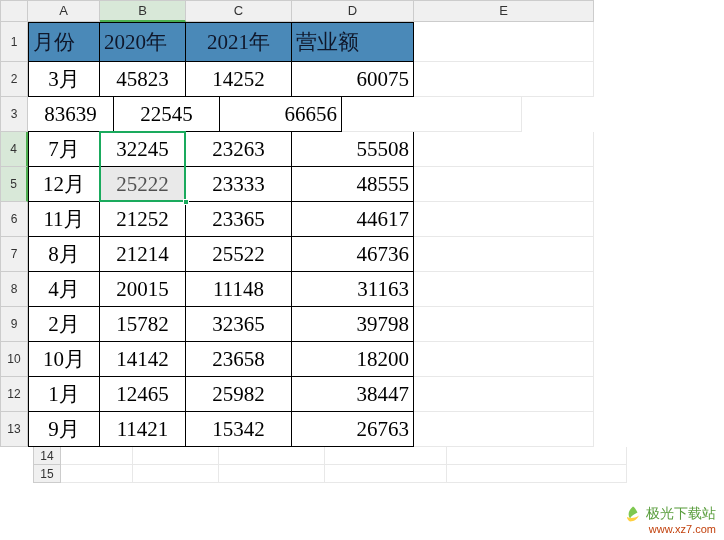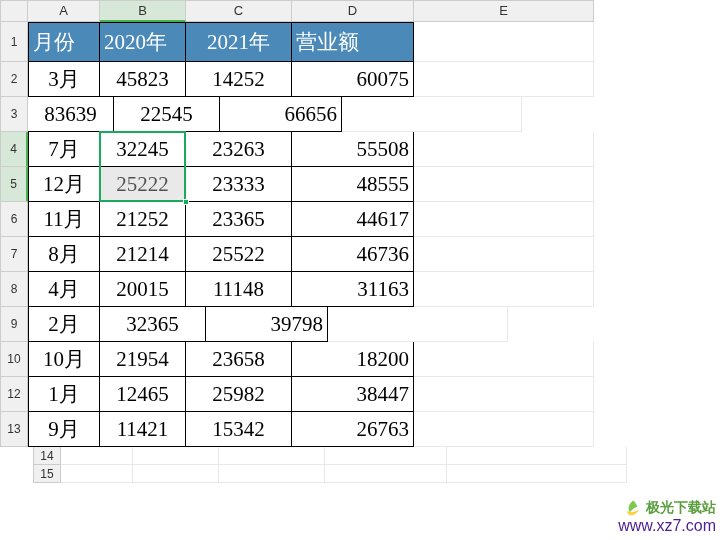--- a/index.html
+++ b/index.html
@@ -74,21 +74,21 @@
       overflow: hidden;
     }
     .data-cell {
       border-right: 1px solid #000;
       border-bottom: 1px solid #000;
       font-size: 21px;
       padding: 0 4px;
     }
     .data-cell.header-cell {
       background: #4a89b8;
-      color: #ffffff;
+      color: #0f172a;
       border-top: 1px solid #000;
     }
     .data-cell.first-col { border-left: 1px solid #000; }
     .right { justify-content: flex-end; }
     .center { justify-content: center; }
     .left { justify-content: flex-start; }
     .selection-box {
       position: absolute;
       border: 2px solid #1aaa5d;
       pointer-events: none;
@@ -112,29 +112,29 @@
       position: absolute;
       bottom: 5px;
       right: 8px;
       text-align: right;
       font-family: Arial, sans-serif;
       z-index: 100;
     }
     .wm-top {
       font-size: 14px;
       color: #5a9e3e;
-      font-weight: bold;
+      font-weight: normal;
       display: flex;
       align-items: flex-start;
       gap: 4px;
       justify-content: flex-end;
     }
     .wm-bottom {
-      font-size: 16px;
-      color: #4c1d95;
+      font-size: 11px;
+      color: #c2410c;
     }
     .wm-icon {
       width: 18px;
       height: 18px;
       display: inline-block;
     }
     
     .w-a { width: 72px; }
     .w-b { width: 86px; }
     .w-c { width: 106px; }
@@ -219,28 +219,29 @@
         <div class="row-header">8</div>
         <div class="cell data-cell first-col w-a center">4月</div>
         <div class="cell data-cell w-b center">20015</div>
         <div class="cell data-cell w-c center">11148</div>
         <div class="cell data-cell w-d right">31163</div>
         <div class="cell w-e"></div>
       </div>
       <div class="row h-data">
         <div class="row-header">9</div>
         <div class="cell data-cell first-col w-a center">2月</div>
+        <div class="cell data-cell w-b center">15782</div>
         <div class="cell data-cell w-c center">32365</div>
         <div class="cell data-cell w-d right">39798</div>
         <div class="cell w-e"></div>
       </div>
       <div class="row h-data">
         <div class="row-header">10</div>
         <div class="cell data-cell first-col w-a center">10月</div>
-        <div class="cell data-cell w-b center">21954</div>
+        <div class="cell data-cell w-b center">14142</div>
         <div class="cell data-cell w-c center">23658</div>
         <div class="cell data-cell w-d right">18200</div>
         <div class="cell w-e"></div>
       </div>
       <div class="row h-data">
         <div class="row-header">12</div>
         <div class="cell data-cell first-col w-a center">1月</div>
         <div class="cell data-cell w-b center">12465</div>
         <div class="cell data-cell w-c center">25982</div>
         <div class="cell data-cell w-d right">38447</div>

